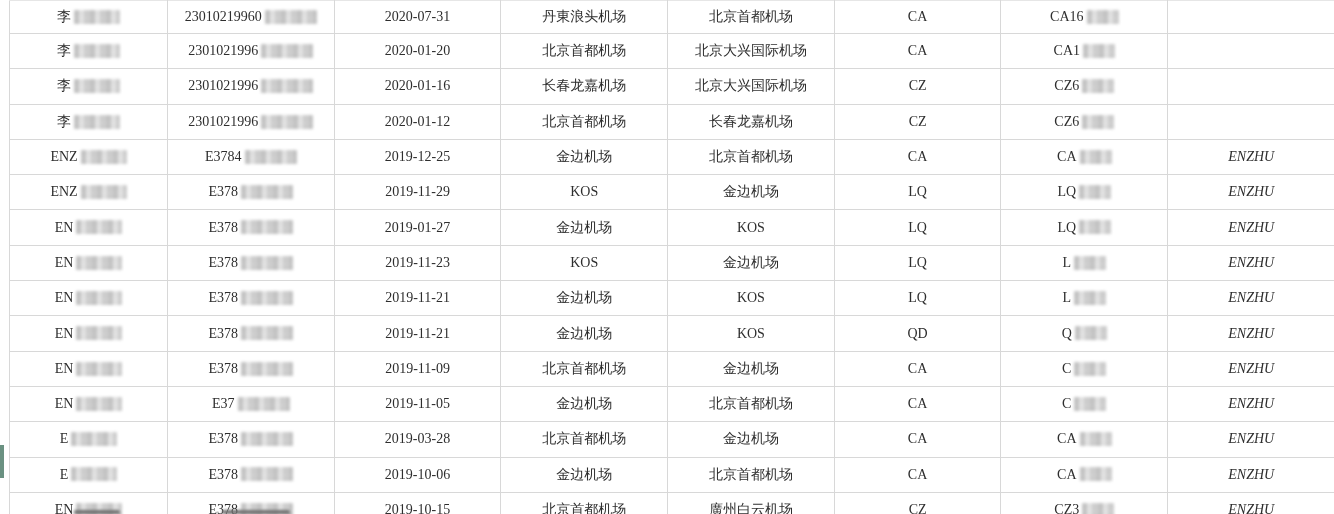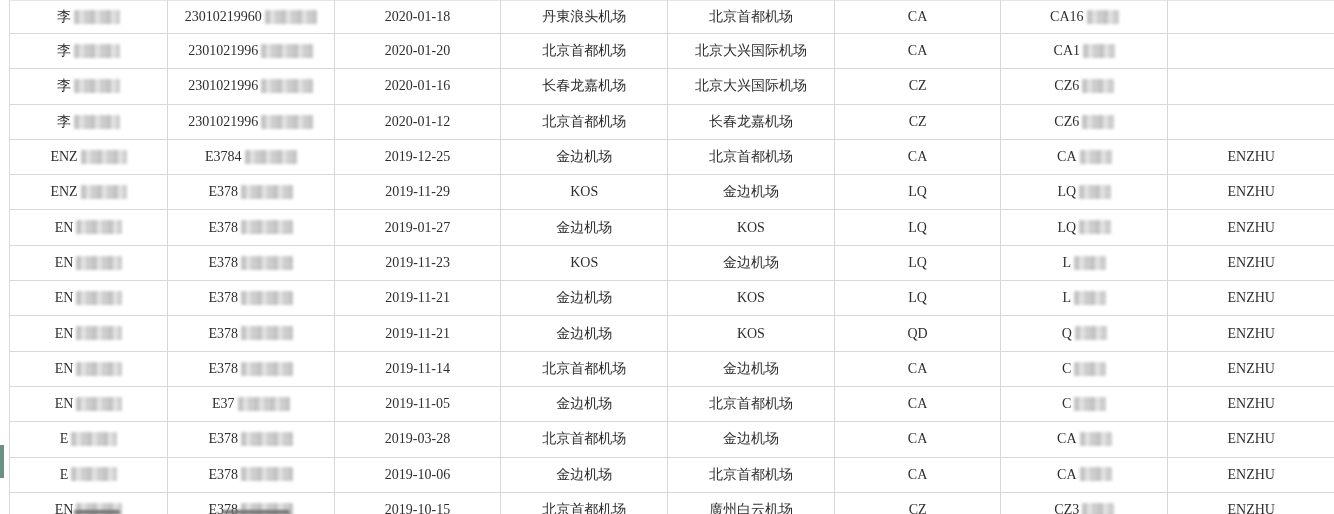--- a/index.html
+++ b/index.html
@@ -16,21 +16,21 @@
   }
   table.grid td{
     border-right:1px solid #d8d8d8;
     border-bottom:1px solid #d8d8d8;
     text-align:center;vertical-align:middle;
     font-size:14px;color:#2e2e2e;
     padding:0 2px;white-space:nowrap;overflow:hidden;
     height:34.3px;
   }
   table.grid tr:first-child td{height:32px;}
-  table.grid td:last-child{border-right:none;}
+  table.grid td:last-child{border-right:none;font-style:italic;}
   
   .redact{
     display:inline-block;vertical-align:middle;border-radius:1px;
     height:14px;margin-left:3px;margin-top:-2px;
     background:
       repeating-linear-gradient(90deg,rgba(190,190,190,.85) 0 5px,rgba(225,225,225,.9) 5px 10px,rgba(200,200,200,.8) 10px 16px),
       repeating-linear-gradient(0deg,#d8d8d8 0 4px,#e9e9e9 4px 8px);
     filter:blur(1.6px);
   }
   .rd-name{width:46px;}
@@ -64,21 +64,21 @@
       <col style="width:166.7px">
       <col style="width:166.7px">
       <col style="width:166.7px">
       <col style="width:166.7px">
       <col style="width:166.8px">
     </colgroup>
     <tbody>
         <tr>
           <td>李<span class="redact rd-name"></span></td>
           <td>23010219960<span class="redact rd-id"></span></td>
-          <td>2020-01-18</td>
+          <td>2020-07-31</td>
           <td>丹東浪头机场</td>
           <td>北京首都机场</td>
           <td>CA</td>
           <td>CA16<span class="redact rd-flight"></span></td>
           <td></td>
         </tr>
         <tr>
           <td>李<span class="redact rd-name"></span></td>
           <td>2301021996<span class="redact rd-id"></span></td>
           <td>2020-01-20</td>
@@ -164,21 +164,21 @@
           <td>2019-11-21</td>
           <td>金边机场</td>
           <td>KOS</td>
           <td>QD</td>
           <td>Q<span class="redact rd-flight"></span></td>
           <td>ENZHU</td>
         </tr>
         <tr>
           <td>EN<span class="redact rd-name"></span></td>
           <td>E378<span class="redact rd-id"></span></td>
-          <td>2019-11-14</td>
+          <td>2019-11-09</td>
           <td>北京首都机场</td>
           <td>金边机场</td>
           <td>CA</td>
           <td>C<span class="redact rd-flight"></span></td>
           <td>ENZHU</td>
         </tr>
         <tr>
           <td>EN<span class="redact rd-name"></span></td>
           <td>E37<span class="redact rd-id"></span></td>
           <td>2019-11-05</td>

